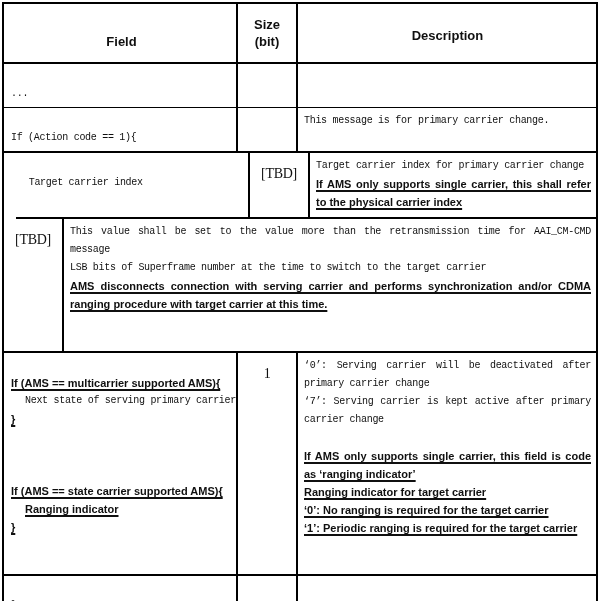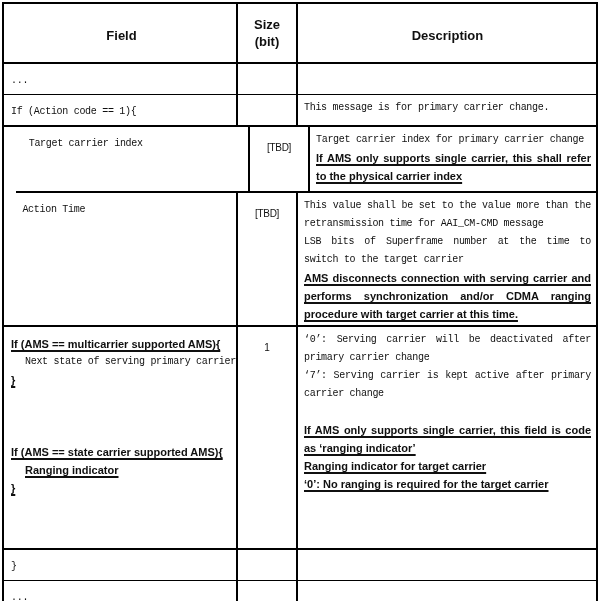--- a/index.html
+++ b/index.html
@@ -42,21 +42,21 @@
   .doc-table .row:nth-child(8) { min-height: 28px; }
 
   .cell {
     box-sizing: border-box;
     overflow: hidden;
   }
   .cell.field {
     width: 234px;
     flex: 0 0 234px;
     border-right: 2px solid #000000;
-    padding: 8px 4px 4px 7px;
+    padding: 21px 4px 4px 7px;
   }
   .cell.size {
     width: 60px;
     flex: 0 0 60px;
     border-right: 2px solid #000000;
     padding: 12px 2px;
     text-align: center;
   }
   .cell.desc {
     flex: 1 1 auto;
@@ -91,22 +91,22 @@
     flex-direction: column;
     align-items: center;
     justify-content: center;
     font-family: "Liberation Sans", sans-serif;
     font-weight: bold;
     font-size: 13px;
     line-height: 17px;
     text-align: center;
   }
   .size-value {
-    font-family: Liberation Sans, sans-serif;
-    font-size: 10px;
+    font-family: Liberation Serif, serif;
+    font-size: 14px;
     line-height: 17px;
     letter-spacing: -0.3px;
   }
 </style>
 </head>
 <body>
 
 <div class="doc-table">
   <div class="row header-row">
     <div class="cell field">
@@ -143,23 +143,20 @@
       </div>
       <div class="cell size">
         <div class="size-value">[TBD]</div>
       </div>
       <div class="cell desc">
         <div class="line">Target carrier index for primary carrier change</div>
         <div class="line bold underline">If AMS only supports single carrier, this shall refer to the physical carrier index</div>
       </div>
     </div>
     <div class="row">
-      <div class="cell field">
-        <div class="line">  Action Time</div>
-      </div>
       <div class="cell size">
         <div class="size-value">[TBD]</div>
       </div>
       <div class="cell desc">
         <div class="line">This value shall be set to the value more than the retransmission time for AAI_CM-CMD message</div>
         <div class="line">LSB bits of Superframe number at the time to switch to the target carrier</div>
         <div class="line bold underline">AMS disconnects connection with serving carrier and performs synchronization and/or CDMA ranging procedure with target carrier at this time.</div>
       </div>
     </div>
     <div class="row">
@@ -177,20 +174,21 @@
       <div class="cell size">
         <div class="size-value">1</div>
       </div>
       <div class="cell desc">
         <div class="line">‘0’: Serving carrier will be deactivated after primary carrier change</div>
         <div class="line">‘7’: Serving carrier is kept active after primary carrier change</div>
         <div class="line spacer"></div>
         <div class="line bold underline">If AMS only supports single carrier, this field is code as ‘ranging indicator’</div>
         <div class="line bold underline">Ranging indicator for target carrier</div>
         <div class="line bold underline">‘0’: No ranging is required for the target carrier</div>
+        <div class="line bold underline">‘1’: Periodic ranging is required for the target carrier</div>
       </div>
     </div>
     <div class="row">
       <div class="cell field">
         <div class="line">}</div>
       </div>
       <div class="cell size"></div>
       <div class="cell desc"></div>
     </div>
     <div class="row">

